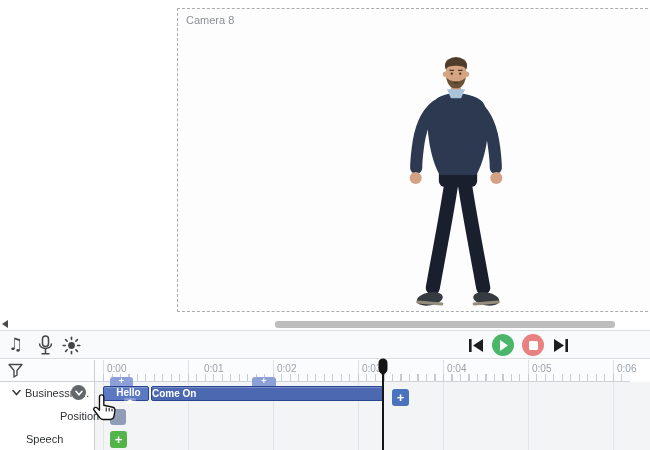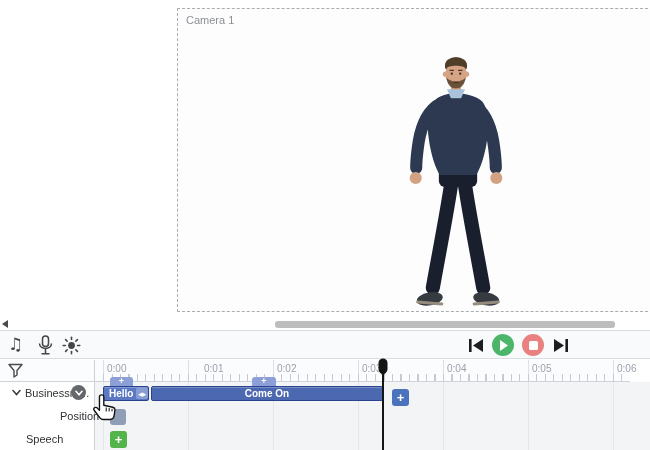--- a/index.html
+++ b/index.html
@@ -45,41 +45,41 @@
     background-image:repeating-linear-gradient(to right,#e4e6eb 0 1px,transparent 1px 85px);
     background-position-x:8px;}
   #panel-divider{left:94px;top:360px;width:1px;height:90px;background:#cdd1d7;}
 
   .panel-label{font-size:11px;color:#303336;}
   #badge{left:71px;top:385px;width:15px;height:15px;border-radius:50%;background:#64686c;display:flex;align-items:center;justify-content:center;}
 
   .clip{height:15px;box-sizing:border-box;border:1px solid #2a4390;border-radius:2px;
     color:#fff;font-size:10px;font-weight:bold;display:flex;align-items:center;
     box-shadow:inset 0 1px 0 rgba(255,255,255,.25);}
-  #clip-hello{left:103px;top:386px;width:46px;background:#5b78c2;padding-left:5px;}
-  #clip-comeon{left:151px;top:386px;width:232px;background:#4b68b0;justify-content:center;}
+  #clip-hello{left:103px;top:386px;width:46px;background:#5b78c2;padding-left:5px;flex-direction:column;}
+  #clip-comeon{left:151px;top:386px;width:232px;background:#4b68b0;justify-content:flex-start;}
   #hello-trim{width:12px;height:11px;margin-left:3px;border-radius:2px;background:rgba(255,255,255,.28);
     font-size:5px;display:flex;align-items:center;justify-content:center;letter-spacing:0;color:#fff;}
   .clip-tab{top:377px;height:9px;background:#8c9fd6;border-radius:3px 3px 0 0;
     color:#fff;font-size:9px;line-height:8px;text-align:center;font-weight:bold;}
   #tab-1{left:110px;width:23px;}
   #tab-2{left:252px;width:24px;}
   .sq-btn{width:17px;height:17px;border-radius:3px;color:#fff;font-size:13px;font-weight:bold;
     display:flex;align-items:center;justify-content:center;line-height:1;}
   #add-clip-btn{left:392px;top:389px;background:#4a72bd;}
   #position-chip{left:110px;top:409px;width:16px;height:16px;border-radius:3px;background:#8f9db6;}
   #speech-add-btn{left:110px;top:431px;background:#54b44c;}
 
   #playhead-line{left:382px;top:375px;width:2px;height:75px;background:#151515;}
 </style>
 </head>
 <body>
 
 <div id="viewport" class="abs">
-  <div id="camera-label" class="abs">Camera 1</div>
+  <div id="camera-label" class="abs">Camera 8</div>
 </div>
 
 <svg class="abs" style="left:395px;top:52px;" width="122" height="262" viewBox="0 0 120 260">
 
   <rect x="43" y="112" width="38" height="22" rx="6" fill="#191f2d"></rect>
   <path d="M56 126 C51 160 43 200 37 234" stroke="#191f2d" stroke-width="14" stroke-linecap="round" fill="none"></path>
   <path d="M68 126 C73 160 81 200 87 234" stroke="#191f2d" stroke-width="14" stroke-linecap="round" fill="none"></path>
 
   <ellipse cx="34" cy="245" rx="13" ry="6.5" fill="#363b42" transform="rotate(-10 34 245)"></ellipse>
   <ellipse cx="90" cy="245" rx="13" ry="6.5" fill="#363b42" transform="rotate(10 90 245)"></ellipse>

